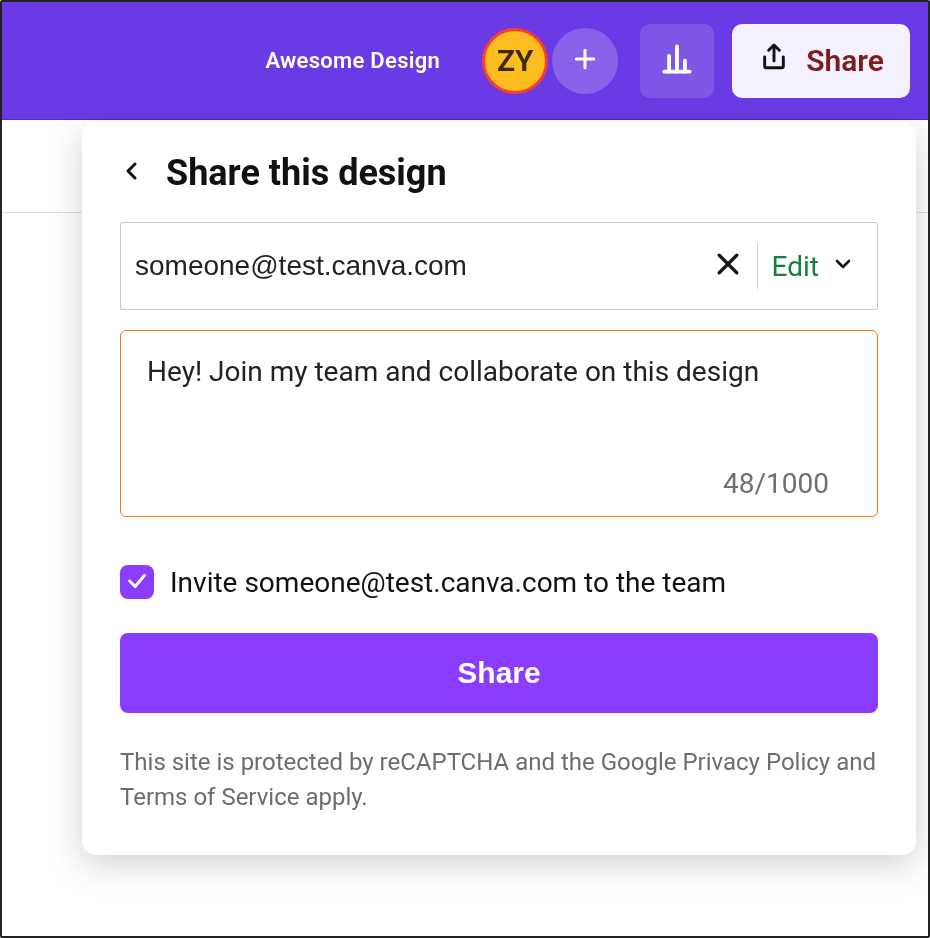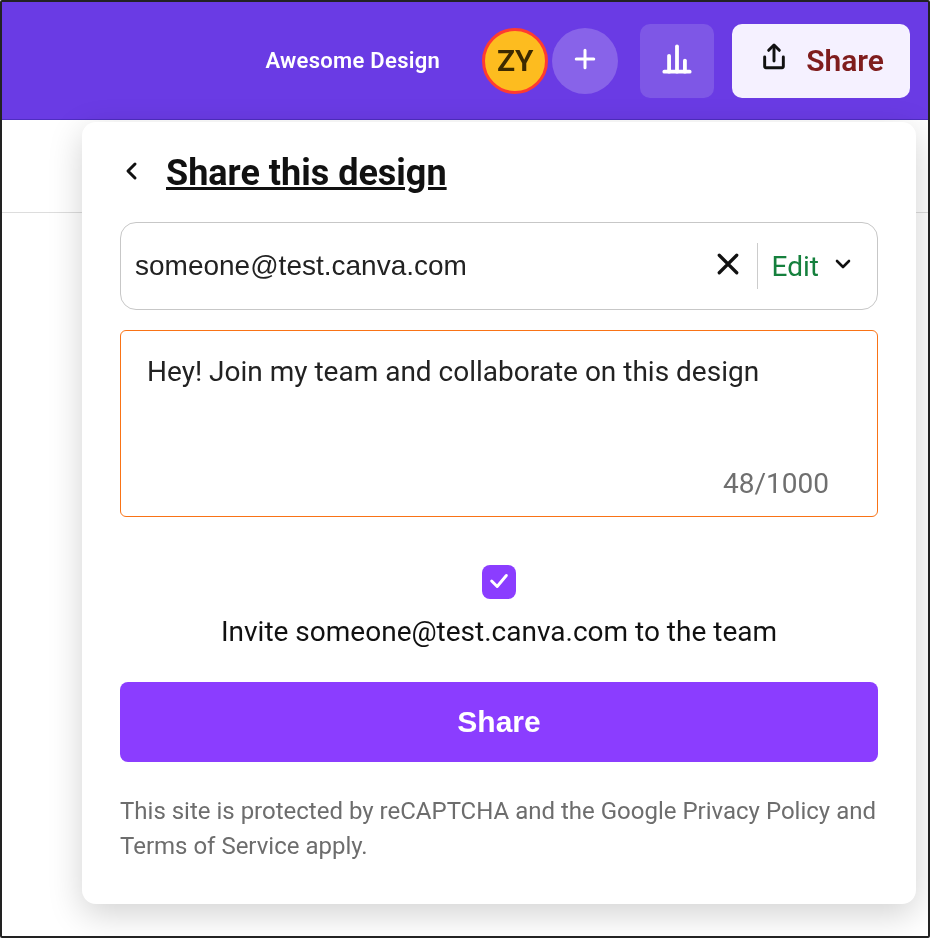--- a/index.html
+++ b/index.html
@@ -108,27 +108,26 @@
     .panel-head {
       display: flex;
       align-items: center;
       gap: 22px;
       margin-bottom: 28px;
     }
     .panel-title {
       font-size: 36px;
       font-weight: 700;
       color: #111;
-      text-decoration: underline;
     }
     .back-btn { cursor: pointer; display:flex; align-items:center; }
 
     .recipient-box {
       border: 1px solid #c7c7c7;
-      border-radius: 16px;
+      border-radius: 2px;
       height: 88px;
       display: flex;
       align-items: center;
       padding: 0 22px 0 14px;
       gap: 14px;
     }
     .recipient-input {
       flex: 1 1 auto;
       border: none;
       outline: none;
@@ -167,21 +166,20 @@
       right: 48px; bottom: 16px;
       font-size: 28px;
       color: #6f6f6f;
     }
 
     .invite-row {
       display: flex; align-items: center; gap: 16px;
       margin-top: 48px;
       font-size: 28px;
       color: #111;
-      flex-direction: column;
     }
     .chk {
       width: 34px; height: 34px;
       border-radius: 8px;
       background: #8b3dff;
       display: flex; align-items: center; justify-content: center;
       cursor: pointer; flex: 0 0 auto;
     }
 
     .send-btn {

